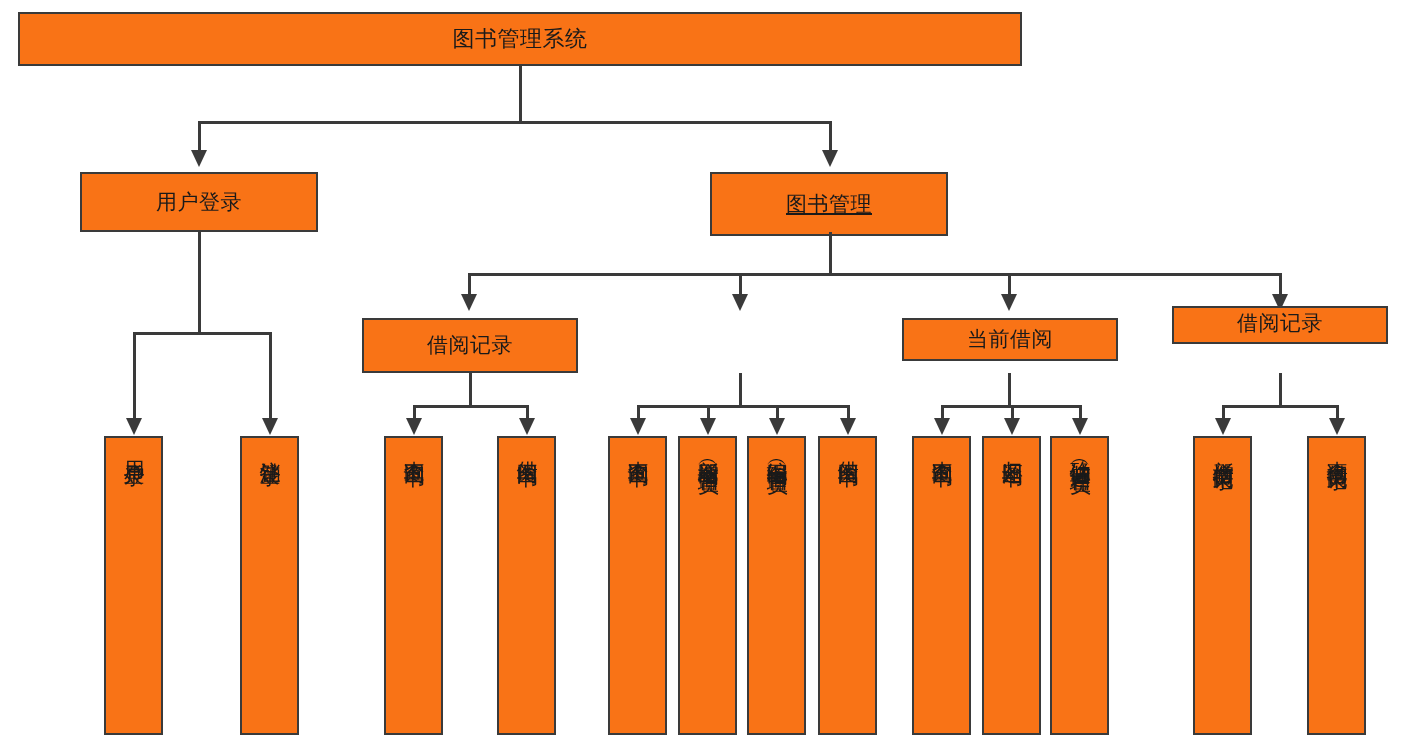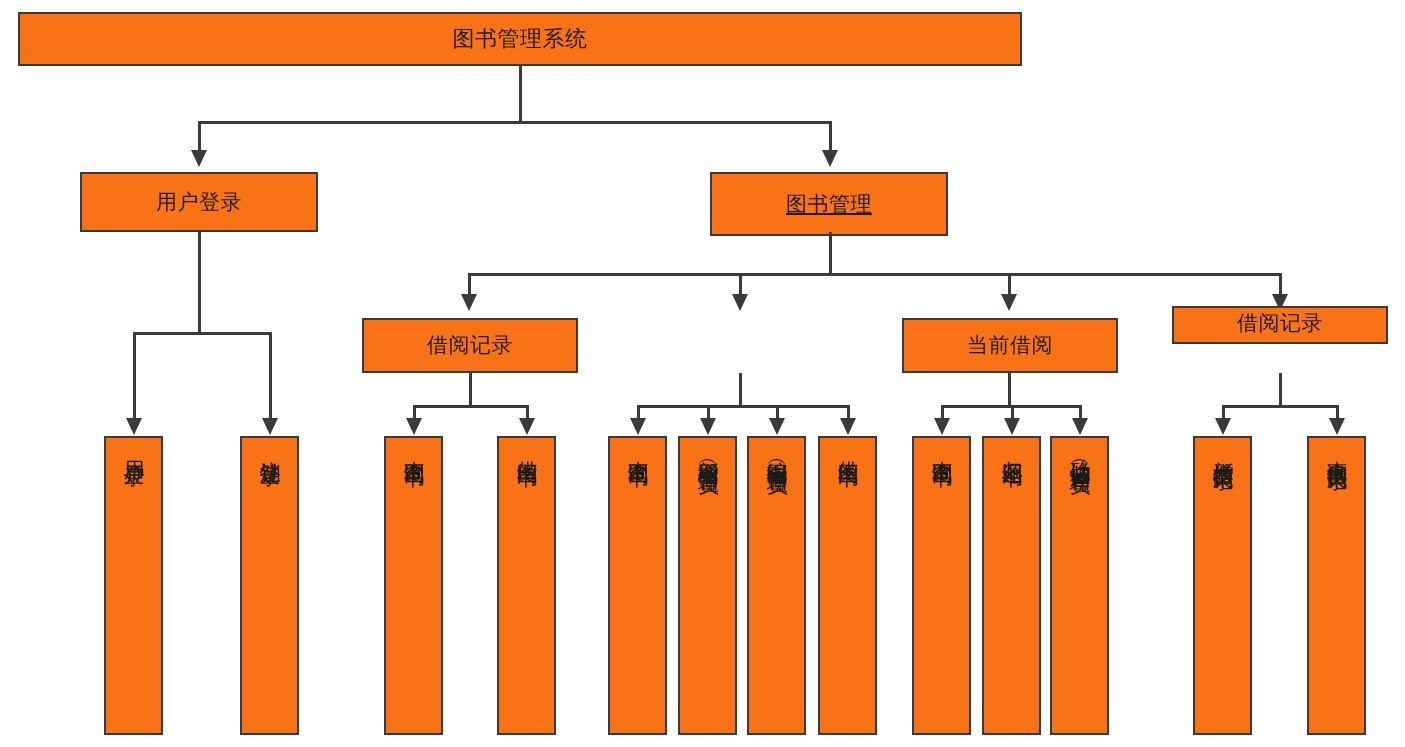--- a/index.html
+++ b/index.html
@@ -128,21 +128,21 @@
   <div class="arrow" style="left:1001px; top:294px;"></div>
 
   <div class="vline" style="left:1279px; top:273px; height:22px;"></div>
   <div class="arrow" style="left:1272px; top:294px;"></div>
 
   <div class="node horizontal" style="left:362px; top:318px; width:216px; height:55px;">
     <span class="node-label">借阅记录</span>
   </div>
 
 
-  <div class="node horizontal" style="left:902px; top:318px; width:216px; height:55px;">
+  <div class="node horizontal" style="left:902px; top:318px; width:216px; height:43px;">
     <span class="node-label">当前借阅</span>
   </div>
 
   <div class="node horizontal" style="left:1172px; top:306px; width:216px; height:38px;font-family:Liberation Mono, monospace;">
     <span class="node-label">借阅记录</span>
   </div>
 
   <div class="vline" style="left:469px; top:373px; height:33px;"></div>
   <div class="hline" style="left:413px; top:405px; width:115px;"></div>
   <div class="vline" style="left:413px; top:405px; height:14px;"></div>

